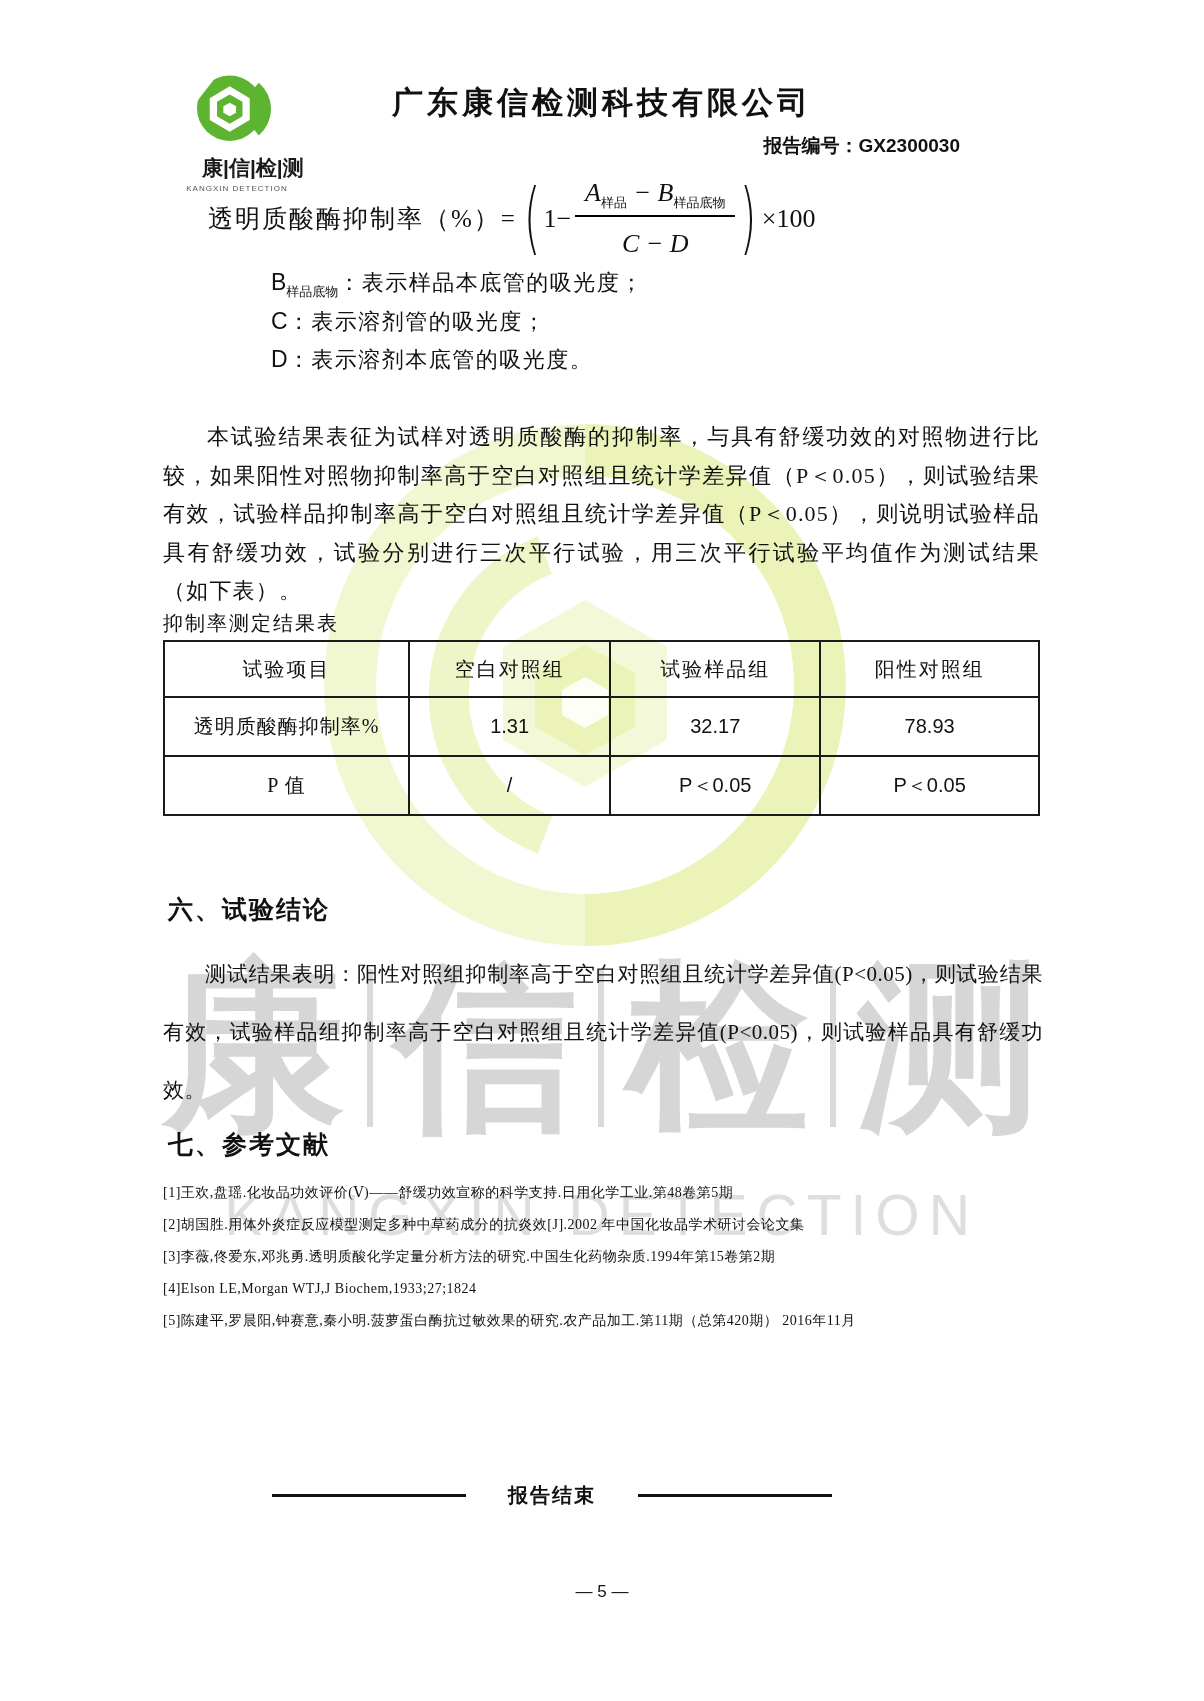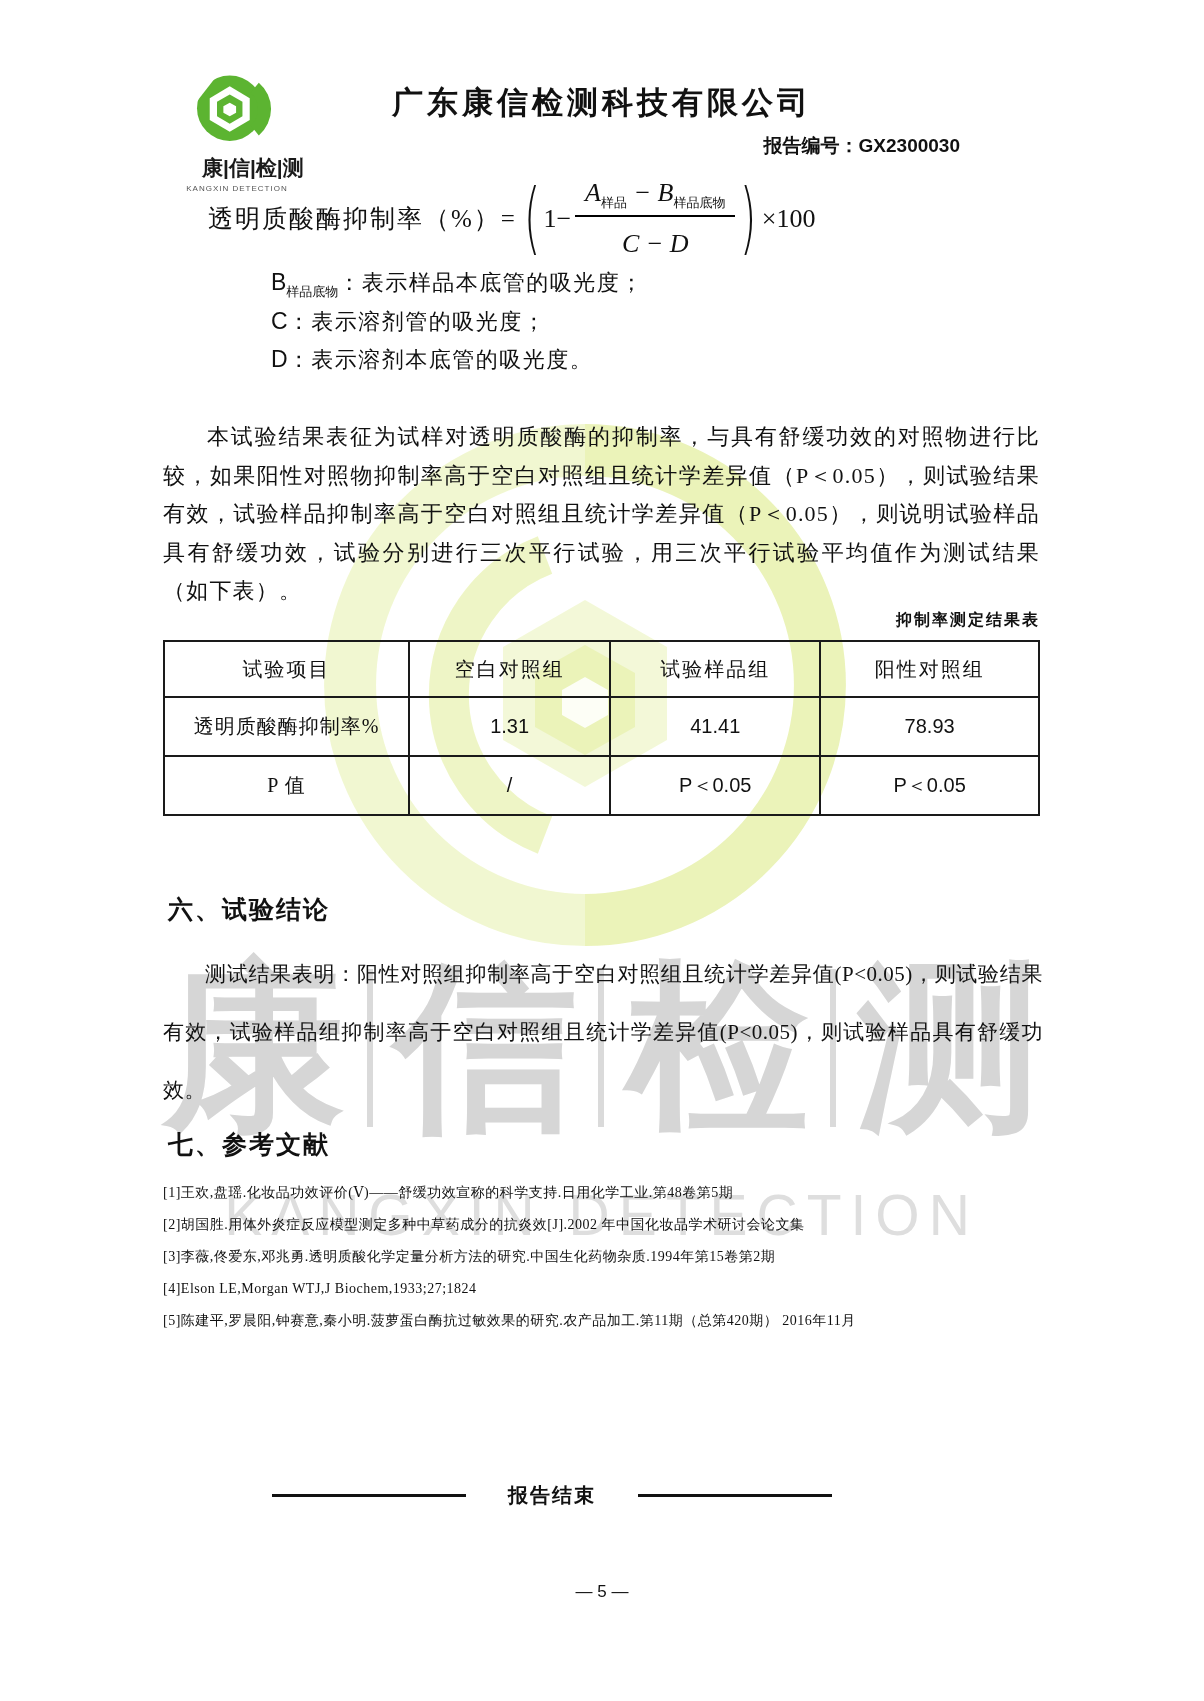--- a/index.html
+++ b/index.html
@@ -45,21 +45,21 @@
   .times{font-size:26px;margin-left:4px;}
   
   .defs{position:absolute;left:205px;top:268px;font-size:22px;}
   .def-row{display:flex;align-items:baseline;height:38.5px;}
   .def-lead{display:inline-block;width:66px;letter-spacing:1px;}
   .sym{font-family:"Liberation Sans","DejaVu Sans",sans-serif;font-size:23px;}
   .def-text{letter-spacing:1.5px;}
   
   .para{position:absolute;left:163px;top:418px;width:877px;font-size:22px;line-height:38.5px;text-align:justify;text-indent:2em;letter-spacing:1.2px;}
   
-  .tbl-title{position:absolute;left:163px;top:610px;width:877px;text-align:right;font-size:16px;letter-spacing:2px;font-weight:bold;}
+  .tbl-title{position:absolute;left:163px;top:610px;width:877px;text-align:left;font-size:20px;letter-spacing:2px;}
   table.results{position:absolute;left:163px;top:640px;width:877px;border-collapse:collapse;table-layout:fixed;}
   table.results th,table.results td{border:2px solid #1a1a1a;text-align:center;font-weight:normal;margin-left:12px;}
   table.results th{height:52px;font-size:20px;letter-spacing:2px;}
   table.results td{height:55px;font-size:20px;}
   td.rowlabel{letter-spacing:1px;}
   td.val{font-family:"Liberation Sans","DejaVu Sans",sans-serif;}
   
   .h-sec{position:absolute;left:168px;font-size:25px;font-weight:bold;letter-spacing:2px;}
   .h6{top:893px;}
   .h7{top:1128px;}
@@ -156,21 +156,21 @@
     <tbody>
         <tr>
       <th>试验项目</th>
       <th>空白对照组</th>
       <th>试验样品组</th>
       <th>阳性对照组</th>
     </tr>
     <tr>
       <td class="rowlabel">透明质酸酶抑制率%</td>
       <td class="val">1.31</td>
-      <td class="val">41.41</td>
+      <td class="val">32.17</td>
       <td class="val">78.93</td>
     </tr>
     <tr>
       <td class="rowlabel">P 值</td>
       <td class="val">/</td>
       <td class="val">P＜0.05</td>
       <td class="val">P＜0.05</td>
     </tr>
   </tbody>
     </table>

